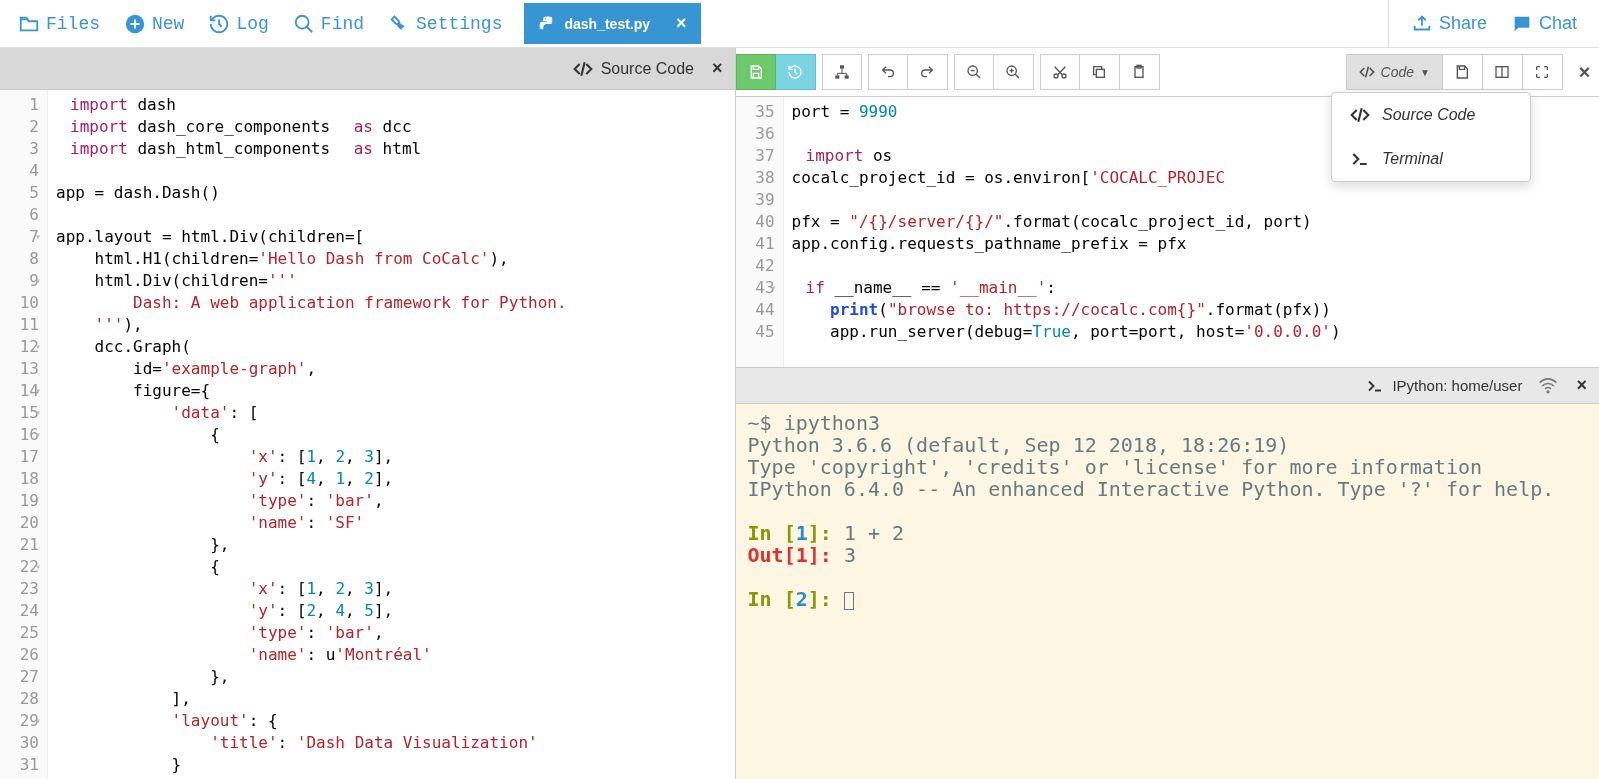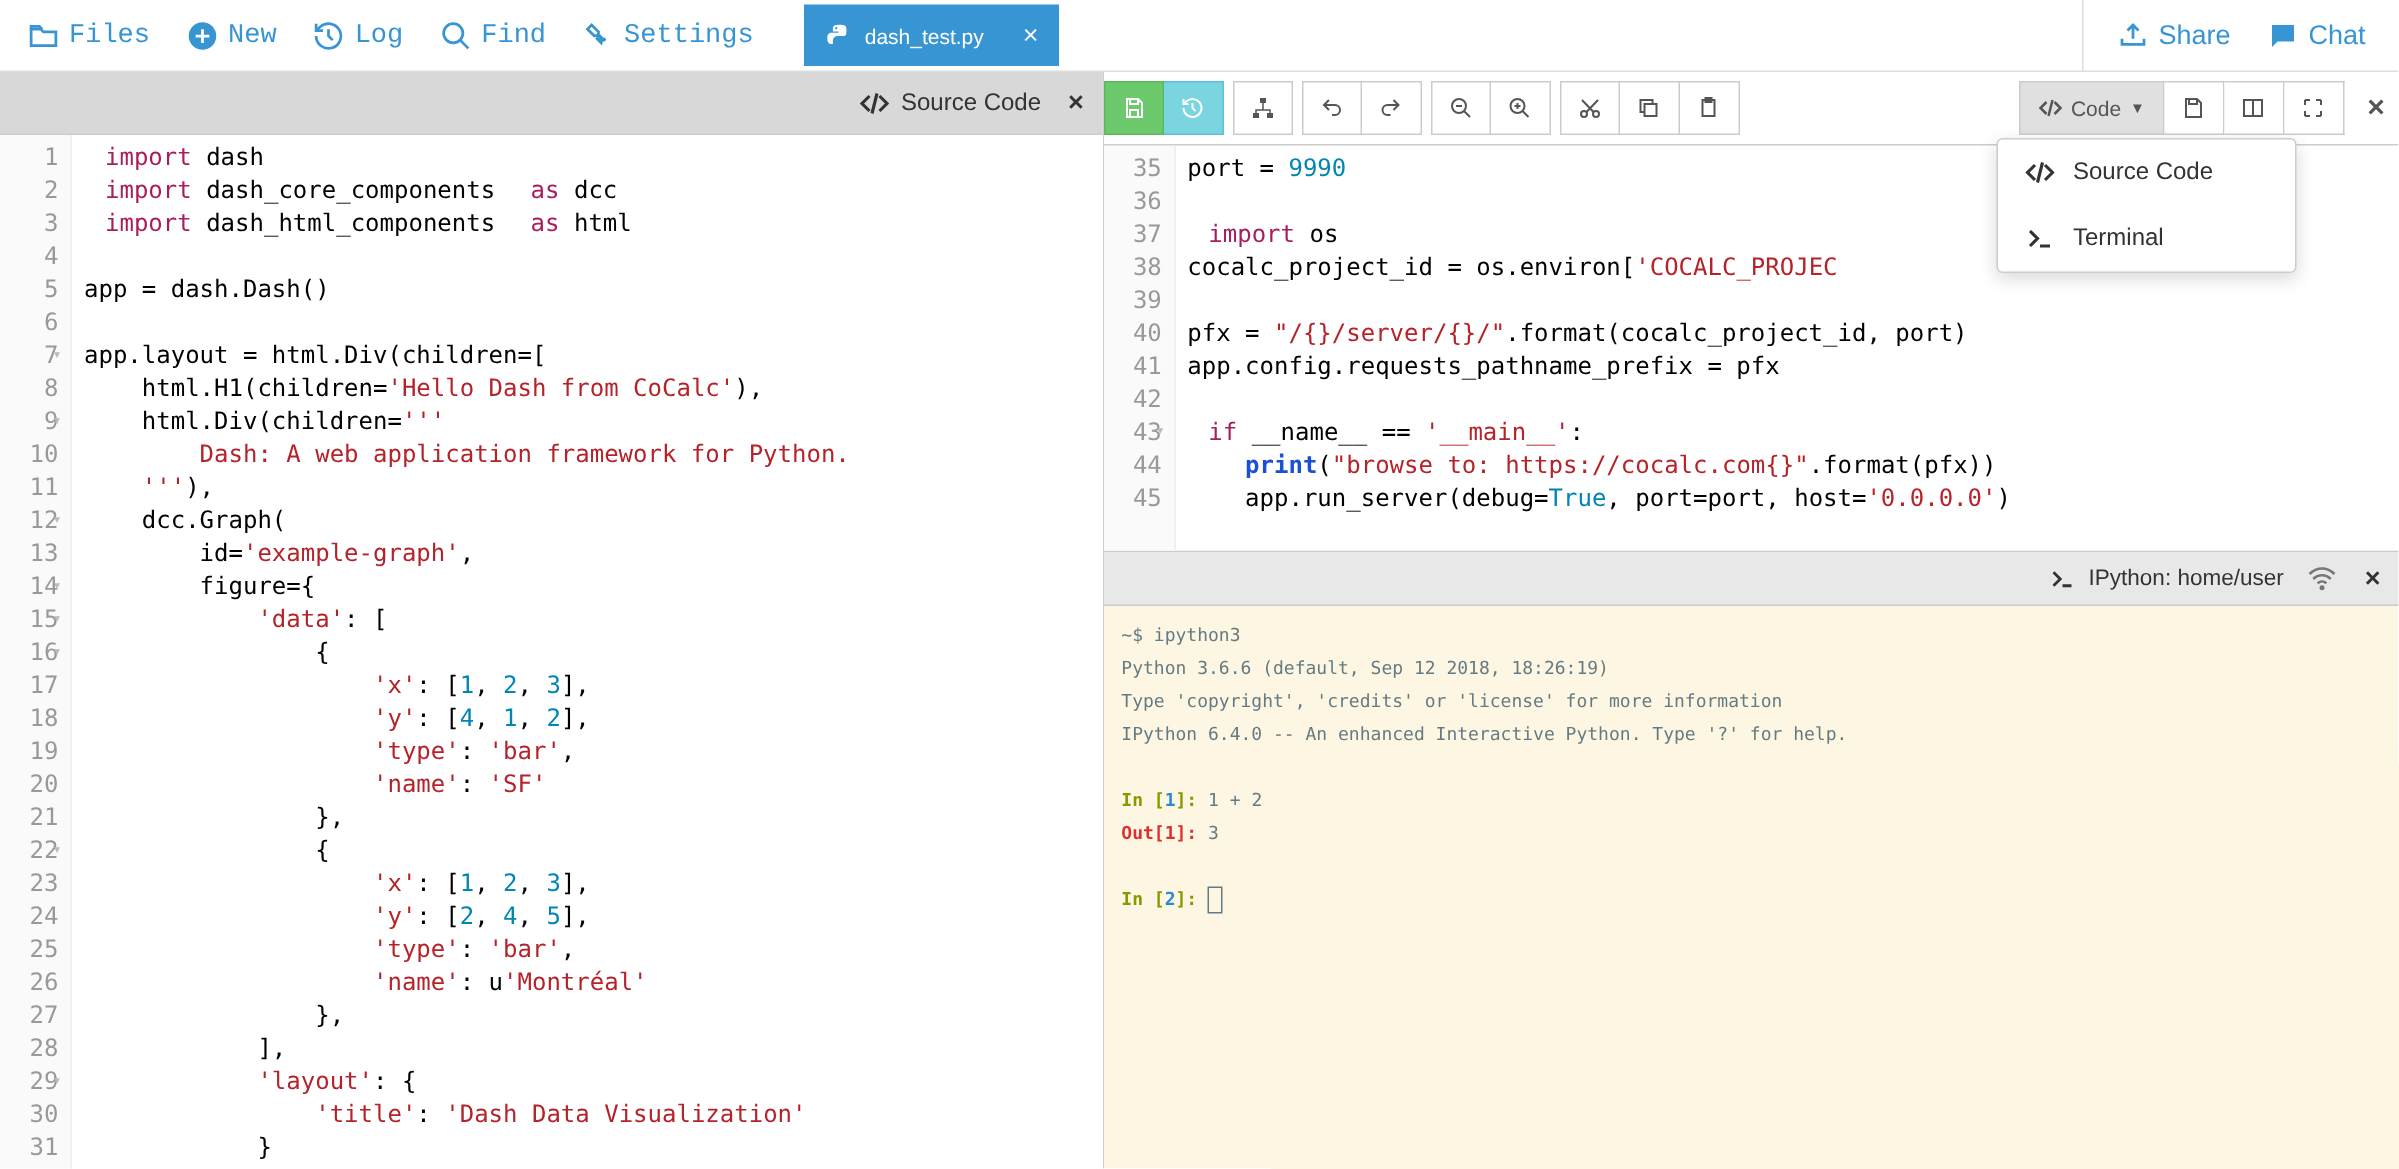--- a/index.html
+++ b/index.html
@@ -3,36 +3,36 @@
   <meta charset="utf-8">
   <style>
     * { margin: 0; padding: 0; box-sizing: border-box; }
     body { font-family: -apple-system, BlinkMacSystemFont, "Segoe UI", Arial, sans-serif; font-size: 14px; background: #fff; overflow: hidden; }
     
     .top-bar { display: flex; align-items: center; height: 48px; background: #fff; border-bottom: 1px solid #ddd; }
     .top-left { display: flex; align-items: center; padding: 0 8px; gap: 4px; font-family: Liberation Mono, monospace; }
     .top-btn { display: flex; align-items: center; gap: 6px; padding: 6px 10px; color: #3895d3; cursor: pointer; font-size: 18px; }
     .top-btn svg { width: 22px; height: 22px; }
     
-    .tab { display: flex; align-items: center; background: #3895d3; color: #fff; padding: 10px 14px; gap: 8px; margin-left: 16px; }
+    .tab { display: flex; align-items: center; background: #3895d3; color: #fff; padding: 10px 14px; gap: 8px; margin-left: 4px; font-weight: bold; }
     .tab svg { width: 18px; height: 18px; }
     .tab-close { margin-left: 18px; font-size: 18px; cursor: pointer; }
     
     .top-right { margin-left: auto; display: flex; align-items: center; gap: 4px; padding: 0 12px; border-left: 1px solid #ddd; height: 100%; }
     
     .main { display: flex; height: calc(100vh - 48px); }
     .left-pane { width: 46%; display: flex; flex-direction: column; border-right: 1px solid #ccc; }
     .right-pane { width: 54%; display: flex; flex-direction: column; }
     
     .pane-header { display: flex; align-items: center; background: #e8e8e8; height: 42px; padding: 0 12px; border-bottom: 1px solid #ccc; }
     .pane-header-left { background: #d8d8d8; }
     .pane-title { display: flex; align-items: center; gap: 8px; margin-left: auto; font-size: 16px; color: #333; }
     .pane-close { margin-left: 18px; font-size: 18px; font-weight: bold; cursor: pointer; color: #333; }
     
-    .toolbar { display: flex; align-items: center; background: #fff; padding: 6px 0; gap: 6px; border-bottom: 1px solid #ccc; flex-wrap: wrap; position: relative; }
+    .toolbar { display: flex; align-items: center; background: #fff; padding: 6px 0; gap: 6px; border-bottom: 1px solid #ccc; flex-wrap: wrap; position: relative; font-style: italic; }
     .btn-group { display: flex; }
     .tbtn { display: flex; align-items: center; justify-content: center; width: 40px; height: 36px; border: 1px solid #ccc; background: #fff; cursor: pointer; color: #555; }
     .tbtn svg { width: 16px; height: 16px; }
     .btn-group .tbtn + .tbtn { border-left: none; }
     .tbtn-save { background: #6cc96c; color: #fff; border-color: #5cb85c; }
     .tbtn-history { background: #7ad5e0; color: #fff; border-color: #5bc0de; }
     .tbtn-code { width: auto; padding: 0 12px; gap: 6px; background: #e0e0e0; }
     .tbtn-code .caret { font-size: 10px; }
     
     .dropdown { position: absolute; top: 44px; right: 68px; background: #fff; border: 1px solid #ccc; box-shadow: 0 4px 12px rgba(0,0,0,0.15); border-radius: 4px; z-index: 100; min-width: 200px; }
@@ -52,21 +52,21 @@
     .num { color: #0086b3; margin-top: 17px; }
     .boolblue { color: #0086b3; }
     
     .right-top { height: 320px; display: flex; flex-direction: column; border-bottom: 1px solid #ccc; }
     .right-bottom { flex: 1; display: flex; flex-direction: column; }
     
     .terminal-header { display: flex; align-items: center; background: #e8e8e8; height: 36px; padding: 0 12px; border-bottom: 1px solid #ccc; }
     .terminal-header .pane-title { font-size: 15px; }
     .wifi-icon { margin-left: 16px; }
     
-    .terminal { flex: 1; background: #fdf6e3; font-family: "Menlo", "Consolas", monospace; font-size: 12px; padding: 8px 12px; color: #657b83; overflow: auto; }
+    .terminal { flex: 1; background: #fdf6e3; font-family: "Menlo", "Consolas", monospace; font-size: 20px; padding: 8px 12px; color: #657b83; overflow: auto; }
     .term-line { line-height: 22px; white-space: pre; }
     .term-green { color: #859900; font-weight: bold; }
     .term-blue { color: #268bd2; font-weight: bold; }
     .term-red { color: #dc322f; font-weight: bold; }
     .term-cursor { display: inline-block; width: 10px; height: 18px; border: 1px solid #657b83; vertical-align: middle; }
   </style>
 </head>
 <body>
 
 <div class="top-bar">

